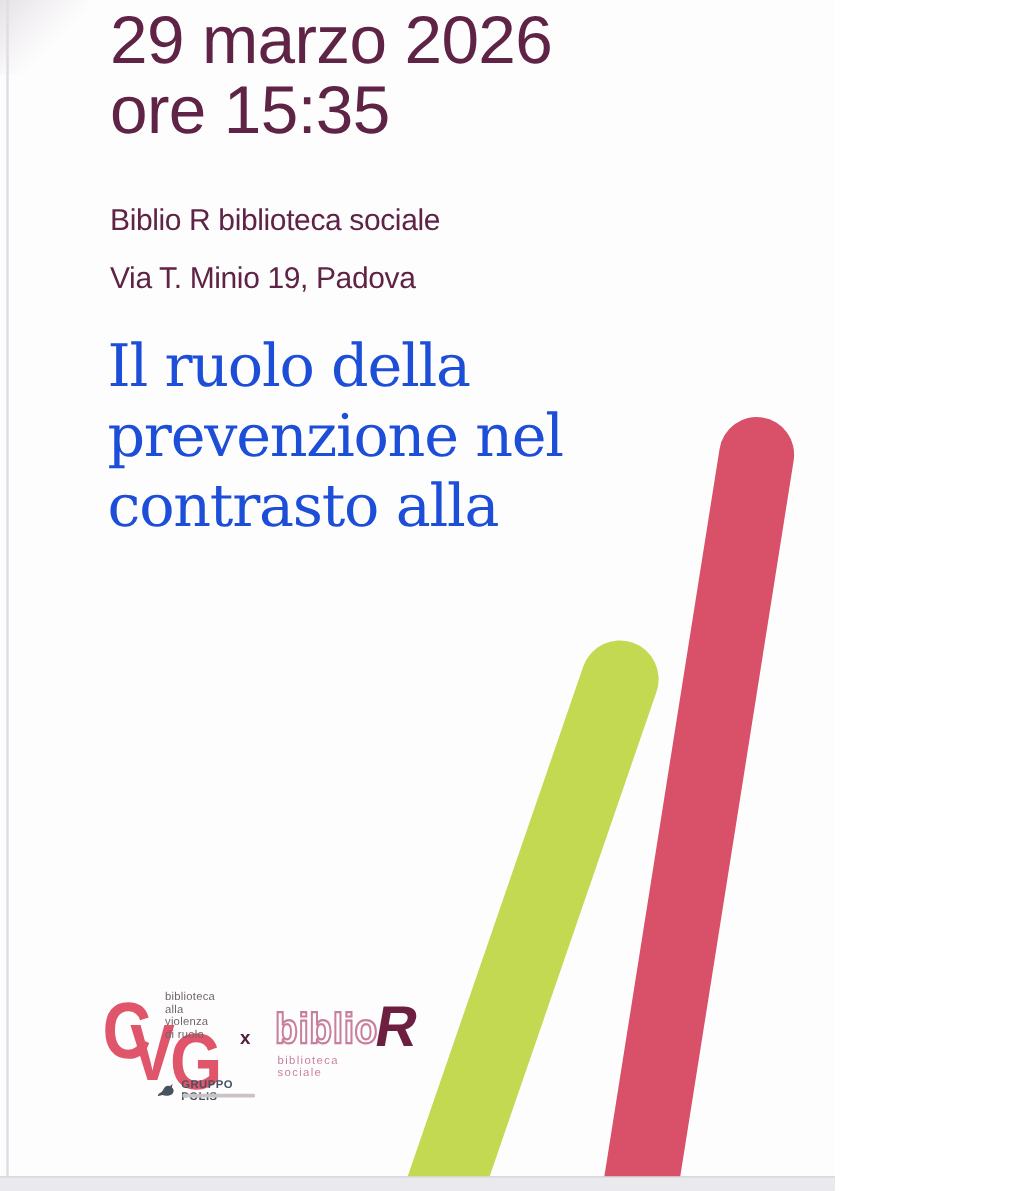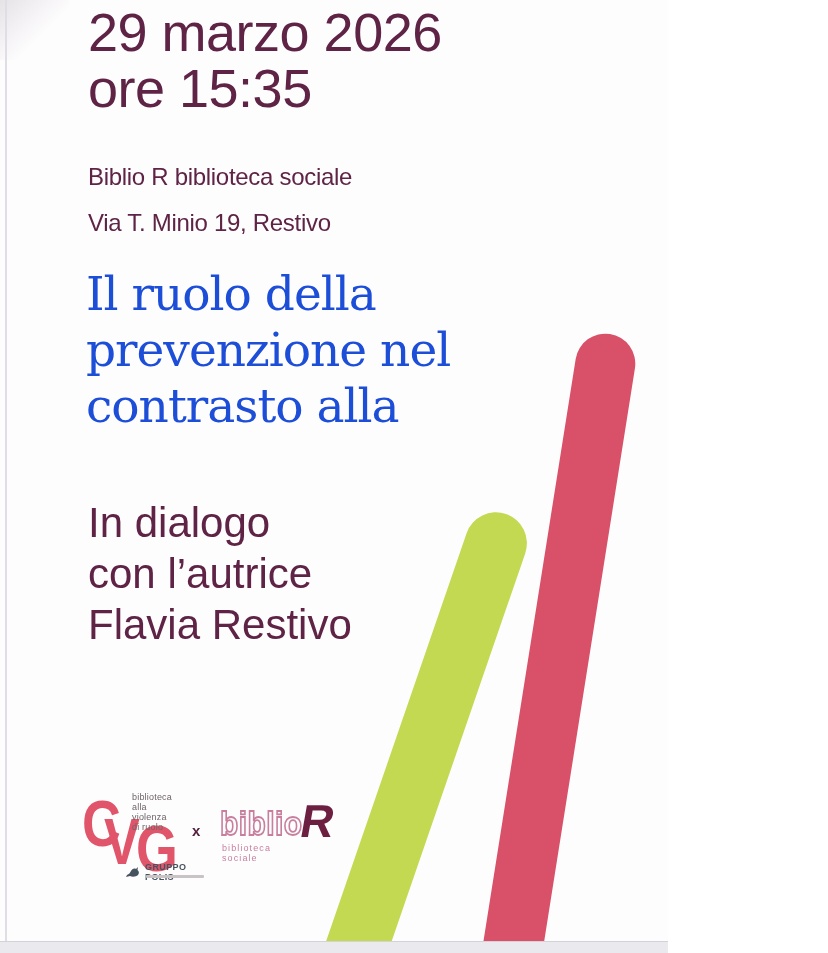--- a/index.html
+++ b/index.html
@@ -76,34 +76,29 @@
     <div class="bar bar-green"></div>
     <div class="bar bar-pink"></div>
 
     <div class="txt date-block">
       <div>29 marzo 2026</div>
       <div>ore 15:35</div>
     </div>
 
     <div class="txt venue-block">
       <div>Biblio R biblioteca sociale</div>
-      <div>Via T. Minio 19, Restivo</div>
+      <div>Via T. Minio 19, Padova</div>
     </div>
 
     <div class="txt title-block">
       <div>Il ruolo della</div>
       <div>prevenzione nel</div>
       <div>contrasto alla</div>
     </div>
 
-    <div class="txt subtitle-block">
-      <div>In dialogo</div>
-      <div>con l’autrice</div>
-      <div>Flavia Restivo</div>
-    </div>
 
 
     <div class="logo-area">
 
       <span class="cvg-letter cvg-c">C</span>
       <span class="cvg-letter cvg-v">V</span>
       <span class="cvg-letter cvg-g">G</span>
       <div class="cvg-tagline">
         <div>biblioteca</div>
         <div>alla violenza</div>

